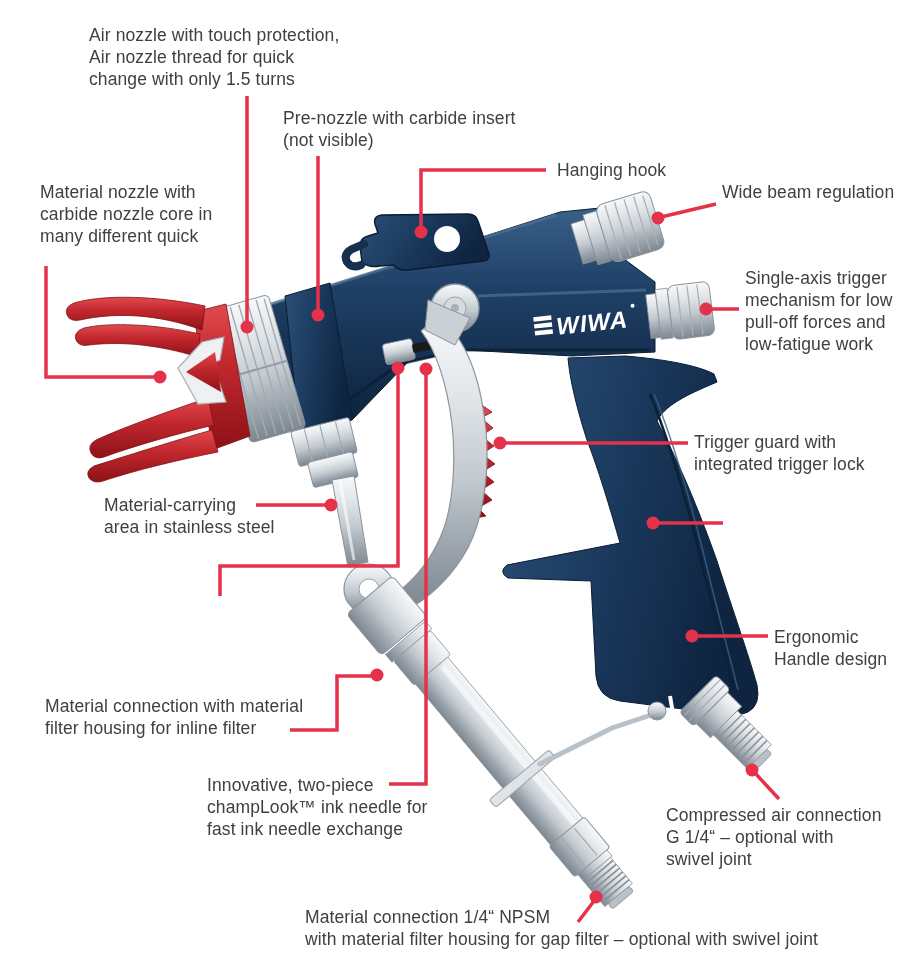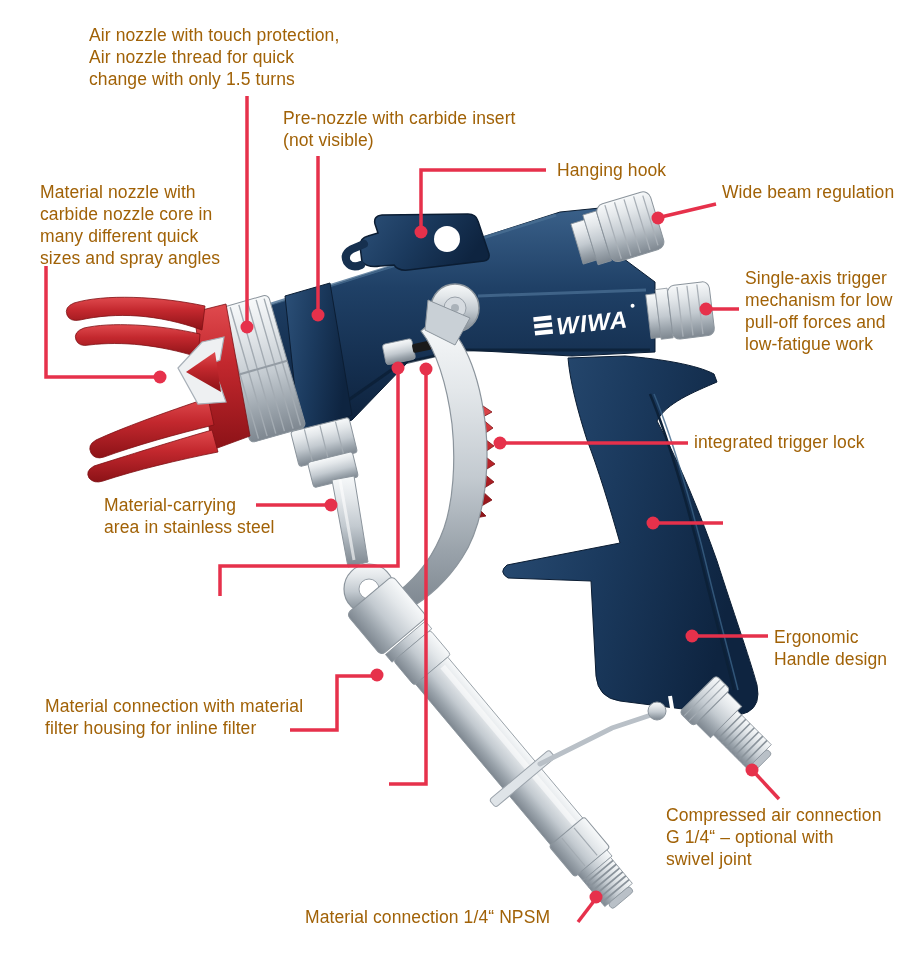--- a/index.html
+++ b/index.html
@@ -1,19 +1,19 @@
 <!DOCTYPE html>
 <html><head>
 <meta charset="utf-8">
 <style>
   html,body{margin:0;padding:0;background:#ffffff;}
   #stage{position:relative;width:909px;height:976px;background:#ffffff;overflow:hidden;
          font-family:"Liberation Sans",sans-serif;}
   #gun-svg{position:absolute;left:0;top:0;width:909px;height:976px;}
-  .label{position:absolute;font-size:17.5px;line-height:22px;color:#a16207;
+  .label{position:absolute;font-size:17.5px;line-height:22px;color:#404040;
          letter-spacing:.1px;white-space:nowrap;}
   .label div{white-space:nowrap;}
 </style>
 </head>
 <body>
 
 <div id="stage">
 
 <svg id="gun-svg" viewBox="0 0 909 976">
   <defs>
@@ -240,63 +240,69 @@
 
 <div class="label" style="left:283px;top:107px">
   <div>Pre-nozzle with carbide insert</div>
   <div>(not visible)</div>
 </div>
 
 <div class="label" style="left:40px;top:181px">
   <div>Material nozzle with</div>
   <div>carbide nozzle core in</div>
   <div>many different quick</div>
-  <div>sizes and spray angles</div>
 </div>
 
 <div class="label" style="left:557px;top:159px">
   <div>Hanging hook</div>
 </div>
 
 <div class="label" style="left:722px;top:181px">
   <div>Wide beam regulation</div>
 </div>
 
 <div class="label" style="left:745px;top:267px">
   <div>Single-axis trigger</div>
   <div>mechanism for low</div>
   <div>pull-off forces and</div>
   <div>low-fatigue work</div>
 </div>
 
 <div class="label" style="left:694px;top:431px">
+  <div>Trigger guard with</div>
   <div>integrated trigger lock</div>
 </div>
 
 <div class="label" style="left:104px;top:494px">
   <div>Material-carrying</div>
   <div>area in stainless steel</div>
 </div>
 
 
 
 <div class="label" style="left:45px;top:695px">
   <div>Material connection with material</div>
   <div>filter housing for inline filter</div>
 </div>
 
 <div class="label" style="left:774px;top:626px">
   <div>Ergonomic</div>
   <div>Handle design</div>
 </div>
 
+<div class="label" style="left:207px;top:774px">
+  <div>Innovative, two-piece</div>
+  <div>champLook™ ink needle for</div>
+  <div>fast ink needle exchange</div>
+</div>
 
 <div class="label" style="left:666px;top:804px">
   <div>Compressed air connection</div>
   <div>G 1/4“ – optional with</div>
   <div>swivel joint</div>
 </div>
 
 <div class="label" style="left:305px;top:906px">
   <div>Material connection 1/4“ NPSM</div>
+  <div>with material filter housing for gap filter – optional with swivel joint</div>
 </div>
 
 </div>
 
 </body></html>

